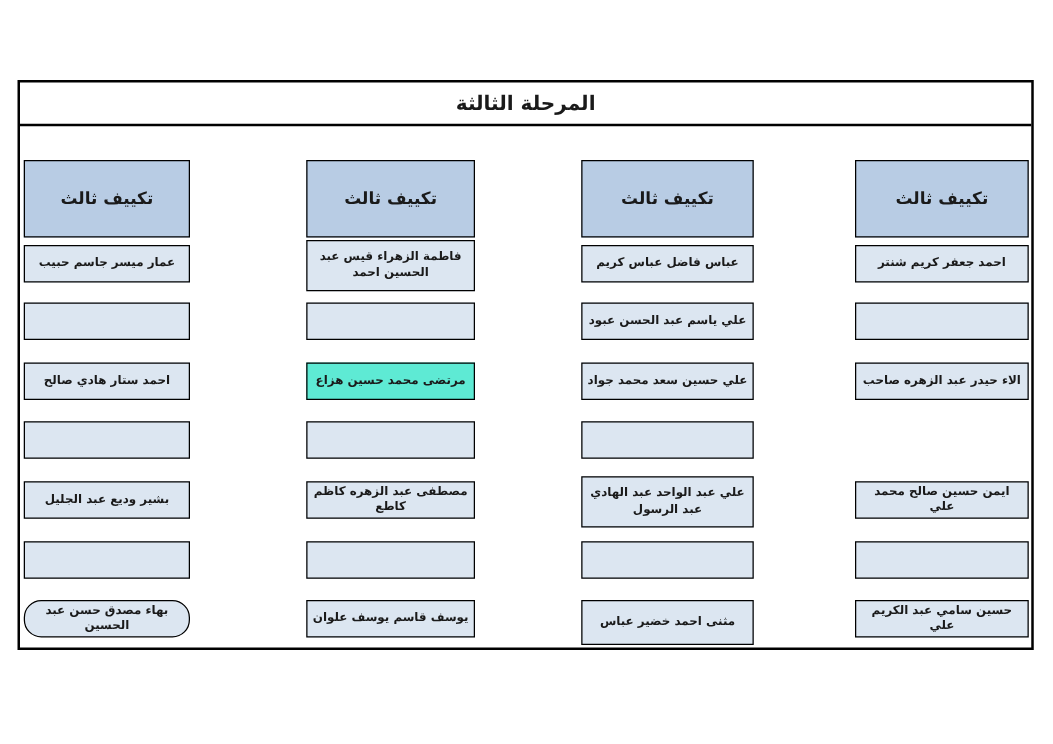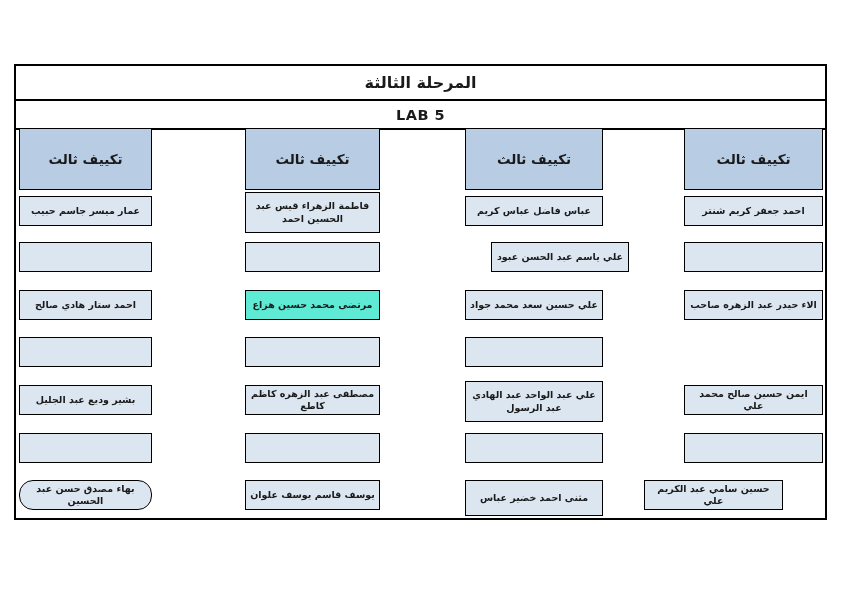--- a/index.html
+++ b/index.html
@@ -72,33 +72,32 @@
     line-height: 1.3;
     padding: 1px 3px;
   }
 </style>
 </head>
 <body>
 
 <div id="page">
   <div class="frame">
     <div class="title-row">المرحلة الثالثة</div>
-    <div class="lab-row">LAB 5</div>
   </div>
   <div id="grid">
       <div class="box header-box" style="left: 684px; top: 128px; width: 139px; height: 62px; background: rgb(184, 204, 228);">تكييف ثالث</div>
       <div class="box cell-box" style="left: 684px; top: 196px; width: 139px; height: 30px; background: rgb(220, 230, 241);">احمد جعفر كريم شنتر</div>
       <div class="box cell-box" style="left: 684px; top: 242px; width: 139px; height: 30px; background: rgb(220, 230, 241);"></div>
       <div class="box cell-box" style="left: 684px; top: 290px; width: 139px; height: 30px; background: rgb(220, 230, 241);">الاء حيدر عبد الزهره صاحب</div>
       <div class="box cell-box" style="left: 684px; top: 385px; width: 139px; height: 30px; background: rgb(220, 230, 241);">ايمن حسين صالح محمد علي</div>
       <div class="box cell-box" style="left: 684px; top: 433px; width: 139px; height: 30px; background: rgb(220, 230, 241);"></div>
-      <div class="box cell-box" style="left: 644px; top: 480px; width: 139px; height: 30px; background: rgb(220, 230, 241);">حسين سامي عبد الكريم علي</div>
+      <div class="box cell-box" style="left: 684px; top: 480px; width: 139px; height: 30px; background: rgb(220, 230, 241);">حسين سامي عبد الكريم علي</div>
       <div class="box header-box" style="left: 465px; top: 128px; width: 138px; height: 62px; background: rgb(184, 204, 228);">تكييف ثالث</div>
       <div class="box cell-box" style="left: 465px; top: 196px; width: 138px; height: 30px; background: rgb(220, 230, 241);">عباس فاضل عباس كريم</div>
-      <div class="box cell-box" style="left: 491px; top: 242px; width: 138px; height: 30px; background: rgb(220, 230, 241);">علي ياسم عبد الحسن عبود</div>
+      <div class="box cell-box" style="left: 465px; top: 242px; width: 138px; height: 30px; background: rgb(220, 230, 241);">علي ياسم عبد الحسن عبود</div>
       <div class="box cell-box" style="left: 465px; top: 290px; width: 138px; height: 30px; background: rgb(220, 230, 241);">علي حسين سعد محمد جواد</div>
       <div class="box cell-box" style="left: 465px; top: 337px; width: 138px; height: 30px; background: rgb(220, 230, 241);"></div>
       <div class="box cell-box" style="left: 465px; top: 381px; width: 138px; height: 41px; background: rgb(220, 230, 241);">علي عبد الواحد عبد الهادي عبد الرسول</div>
       <div class="box cell-box" style="left: 465px; top: 433px; width: 138px; height: 30px; background: rgb(220, 230, 241);"></div>
       <div class="box cell-box" style="left: 465px; top: 480px; width: 138px; height: 36px; background: rgb(220, 230, 241);">مثنى احمد خضير عباس</div>
       <div class="box header-box" style="left: 245px; top: 128px; width: 135px; height: 62px; background: rgb(184, 204, 228);">تكييف ثالث</div>
       <div class="box cell-box" style="left: 245px; top: 192px; width: 135px; height: 41px; background: rgb(220, 230, 241);">فاطمة الزهراء قيس عبد الحسين احمد</div>
       <div class="box cell-box" style="left: 245px; top: 242px; width: 135px; height: 30px; background: rgb(220, 230, 241);"></div>
       <div class="box cell-box" style="left: 245px; top: 290px; width: 135px; height: 30px; background: #5eead4;">مرتضى محمد حسين هزاع</div>
       <div class="box cell-box" style="left: 245px; top: 337px; width: 135px; height: 30px; background: rgb(220, 230, 241);"></div>

